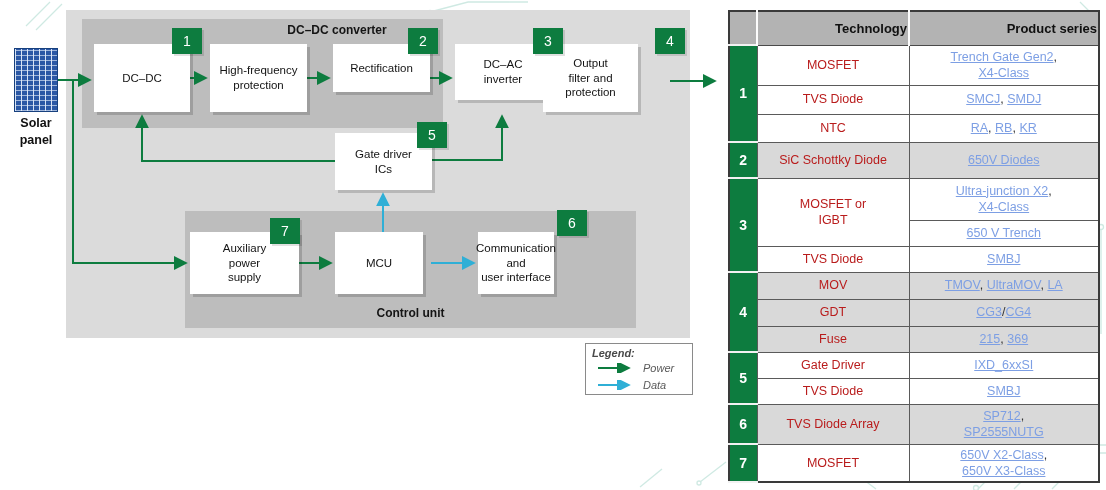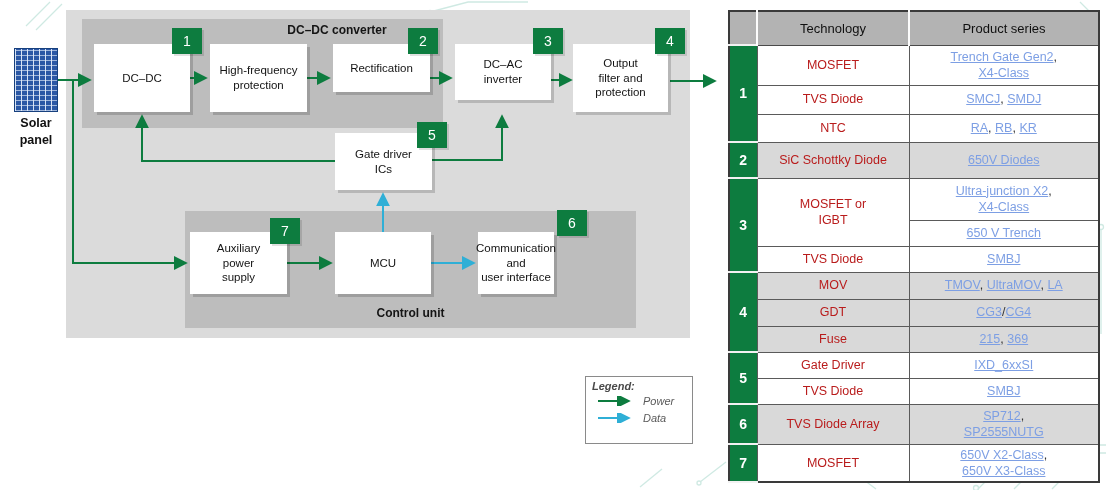--- a/index.html
+++ b/index.html
@@ -33,35 +33,35 @@
     background-image:
       repeating-linear-gradient(90deg, rgba(224,234,248,.95) 0 1px, transparent 1px 6px),
       repeating-linear-gradient(0deg, rgba(224,234,248,.65) 0 1px, transparent 1px 5px);
     border:1px solid #17407e;box-sizing:border-box;
   }
   .solar-label{
     position:absolute;left:8px;top:115px;width:56px;z-index:3;text-align:center;
     font-size:12.5px;line-height:1.35;white-space:pre-line;color:#111;font-weight:bold;
   }
   .legend{
-    position:absolute;left:585px;top:343px;width:108px;height:68px;z-index:3;
-    background:#fff;border:1px solid #8a8a8a;box-sizing:border-box;padding:3px 6px 0 6px;margin-top:33px;
+    position:absolute;left:585px;top:343px;width:108px;height:52px;z-index:3;
+    background:#fff;border:1px solid #8a8a8a;box-sizing:border-box;padding:3px 6px 0 6px;
   }
   .legend-title{font-style:italic;font-weight:bold;font-size:11px;color:#4a4a4a}
   .legend-row{display:flex;align-items:center;gap:6px;height:17px;padding-left:5px}
   .legend-row span{font-style:italic;font-size:11px;color:#5a5a5a}
   
   .ptable{
     position:absolute;left:728px;top:10px;width:370px;z-index:1;
     border-collapse:collapse;table-layout:fixed;
     border:2px solid #3a3a3a;
   }
   .ptable th{
-    background:#b3b3b3;font-size:13px;font-weight:normal;color:#101010;
-    height:30px;border:1px solid #4a4a4a;text-align:center;
+    background:#b3b3b3;font-size:13px;font-weight:bold;color:#101010;
+    height:30px;border:1px solid #4a4a4a;text-align:right;
   }
   .ptable th + th{border-left:2px solid #fdfdfd}
   .ptable td{
     border:1px solid #5a5a5a;font-size:12.5px;text-align:center;
     vertical-align:middle;padding:2px 4px;background:#fff;line-height:1.3;
   }
   .ptable td.num{
     background:#0d7c3f;color:#fff;font-weight:bold;font-size:14px;
     border-top:2px solid #f2f2f2;border-bottom:2px solid #f2f2f2;
   }
@@ -138,35 +138,35 @@
     <span class="blk-label">High-frequency
 protection</span>
   </div>
 <div class="blk" style="left:333px;top:44px;width:97px;height:48px">
     <span class="blk-label">Rectification</span>
   </div>
 <div class="blk" style="left:455px;top:44px;width:96px;height:56px">
     <span class="blk-label">DC–AC
 inverter</span>
   </div>
-<div class="blk" style="left:573px;top:44px;width:95px;height:68px">
+<div class="blk" style="left:543px;top:44px;width:95px;height:68px">
     <span class="blk-label">Output
 filter and
 protection</span>
   </div>
 <div class="blk" style="left:335px;top:133px;width:97px;height:57px">
     <span class="blk-label">Gate driver
 ICs</span>
   </div>
-<div class="blk" style="left:190px;top:232px;width:97px;height:62px">
+<div class="blk" style="left:190px;top:232px;width:109px;height:62px">
     <span class="blk-label">Auxiliary
 power
 supply</span>
   </div>
-<div class="blk" style="left:335px;top:232px;width:96px;height:62px">
+<div class="blk" style="left:335px;top:232px;width:88px;height:62px">
     <span class="blk-label">MCU</span>
   </div>
 <div class="blk" style="left:478px;top:232px;width:76px;height:62px">
     <span class="blk-label">Communication
 and
 user interface</span>
   </div>
 
 <div class="badge" style="left:172px;top:28px">1</div>
 <div class="badge" style="left:408px;top:28px">2</div>

